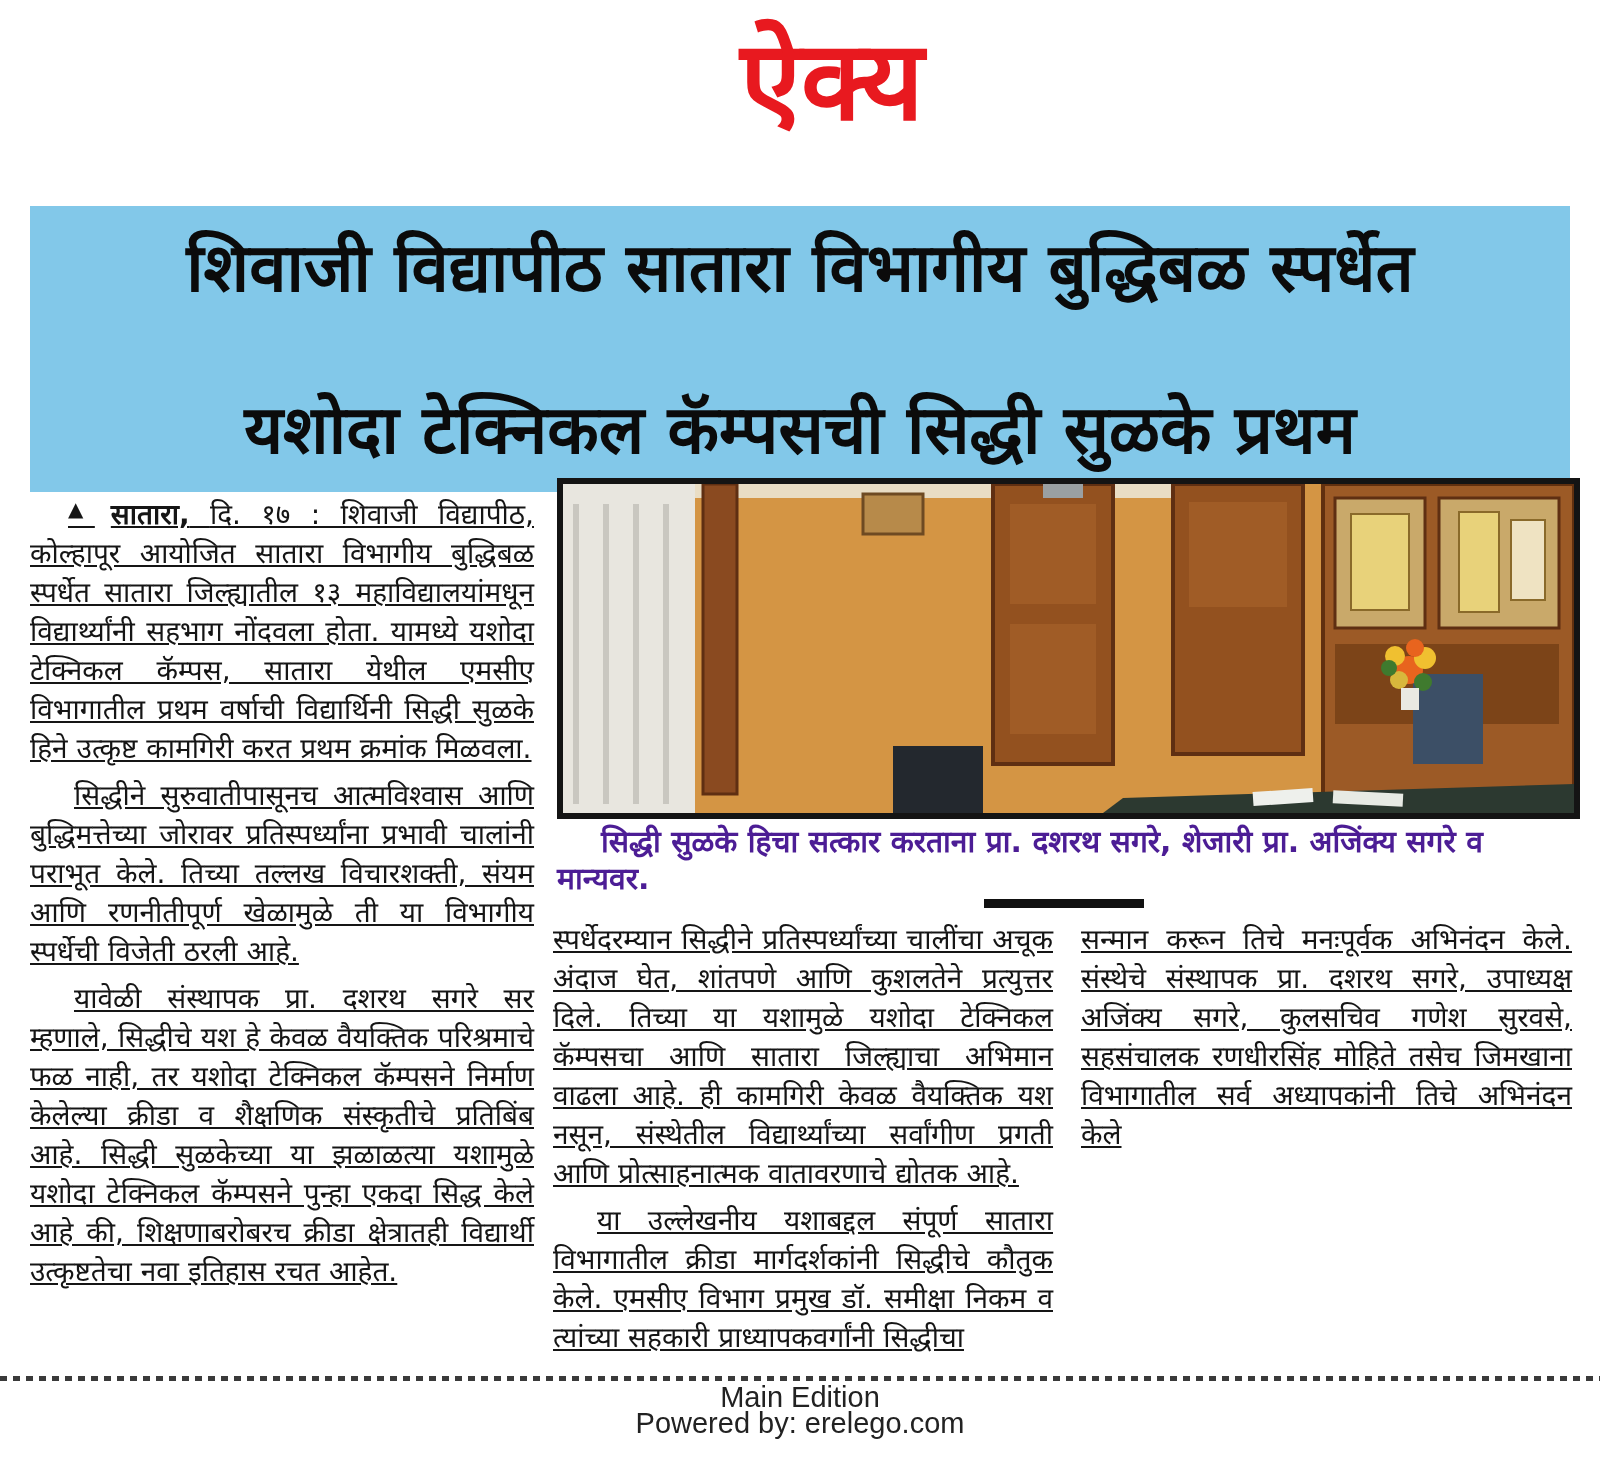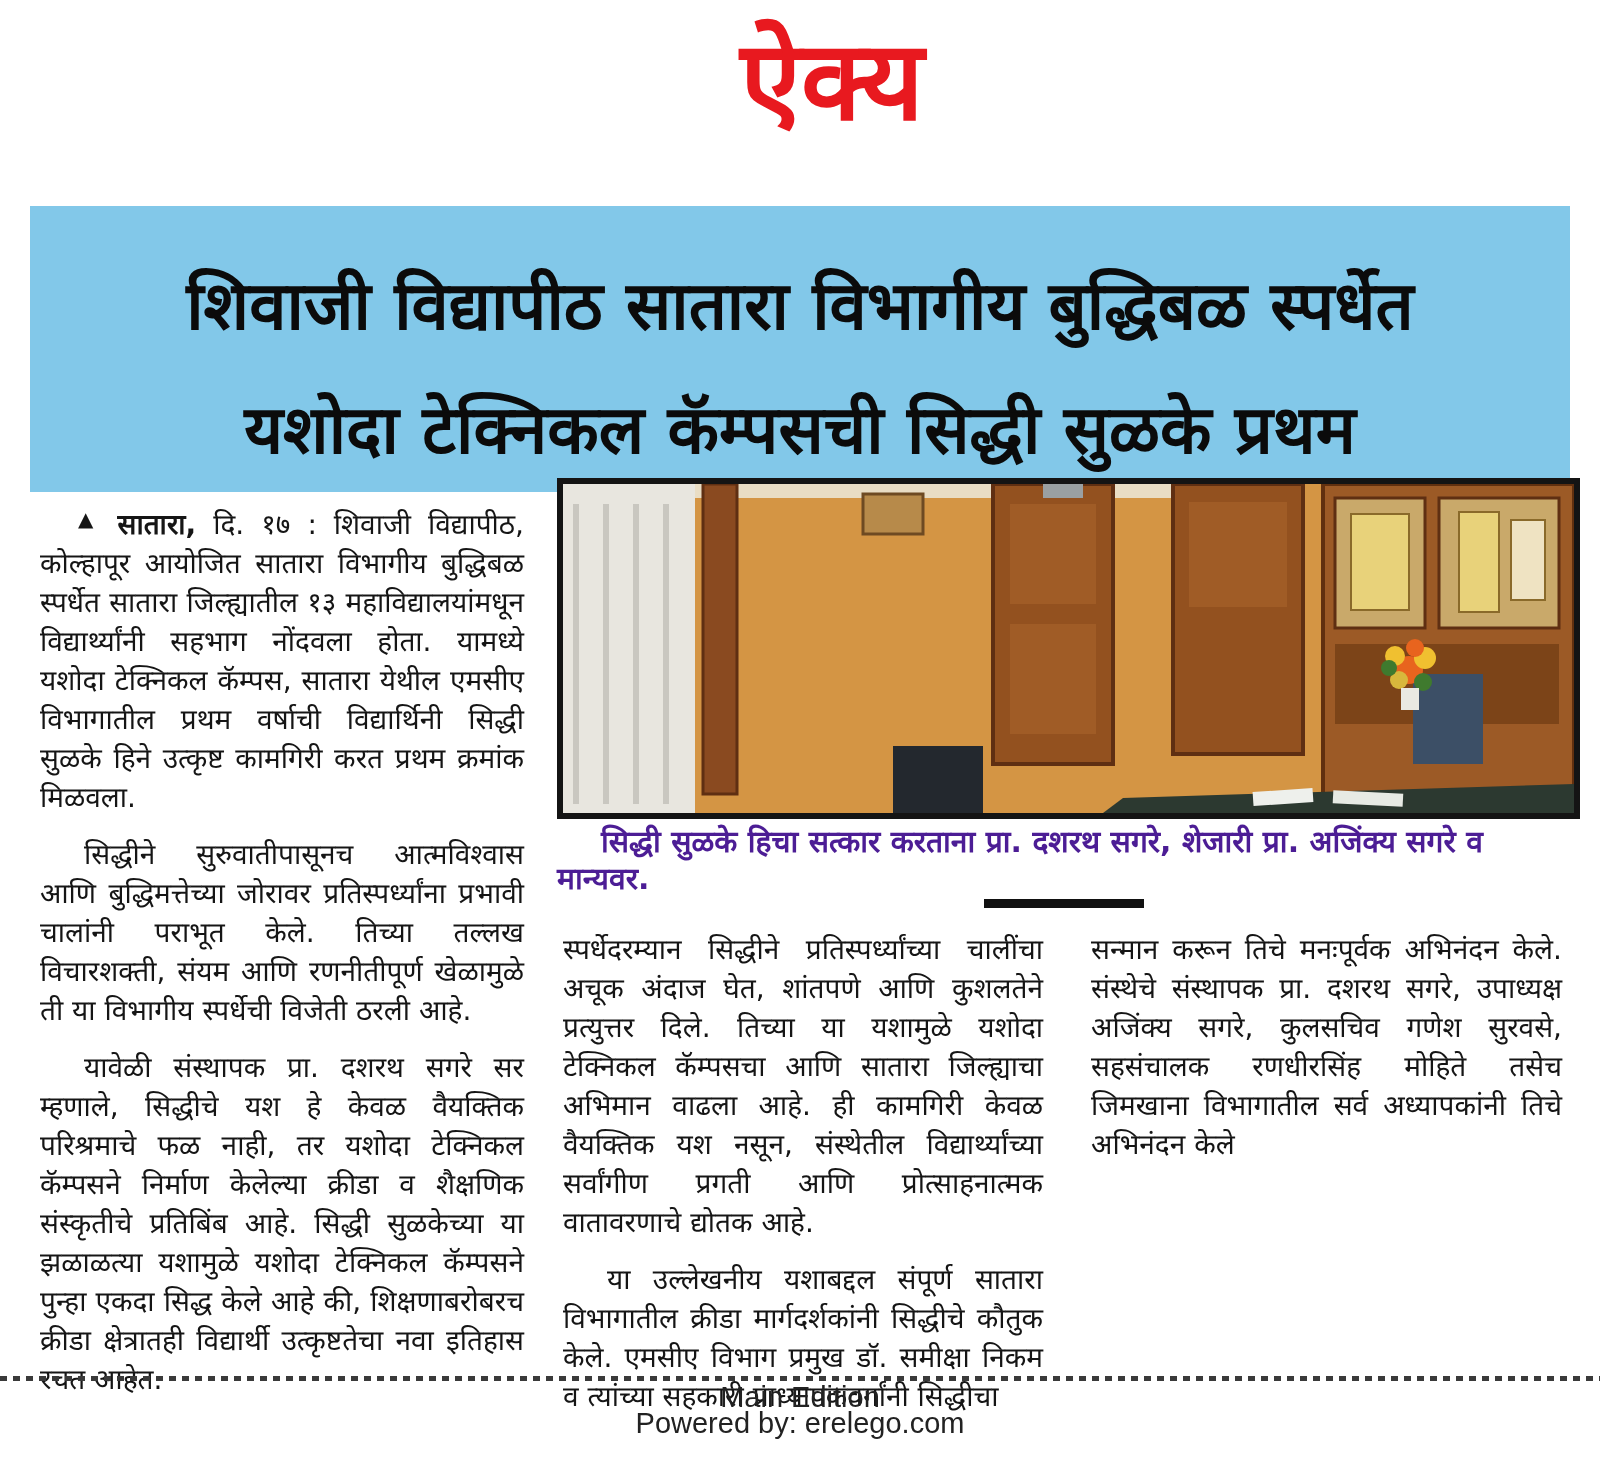--- a/index.html
+++ b/index.html
@@ -2,25 +2,25 @@
 <html><head>
 <meta charset="utf-8">
 <style>
   html,body{margin:0;padding:0;background:#ffffff;}
   .page{position:relative;width:1600px;height:1457px;background:#ffffff;overflow:hidden;
         font-family:"DejaVu Sans",sans-serif;color:#111;}
   .masthead{position:absolute;top:6px;left:0;width:100%;text-align:center;
             font-size:110px;line-height:150px;font-weight:800;color:#e8191f;
             font-family:"DejaVu Sans",sans-serif;padding-left:32px;}
   .banner{position:absolute;left:30px;top:206px;width:1540px;height:286px;background:#82c8e9;
-          display:flex;flex-direction:column;justify-content:flex-end;align-items:center;}
+          display:flex;flex-direction:column;justify-content:space-between;align-items:center;}
   .banner .hline{font-size:67px;line-height:124px;font-weight:800;color:#0b0b0b;white-space:nowrap;}
   .colbody{position:absolute;font-size:28px;line-height:39px;text-align:justify;
            text-align-last:left;color:#151515;}
-  .colbody p{margin:18px;}
+  .colbody p{margin:8px;text-decoration:underline;}
   .colbody p.indent{text-indent:44px;}
   .col1{left:22px;top:482px;width:520px;}
   .col2{left:545px;top:912px;width:516px;}
   .col3{left:1073px;top:912px;width:507px;}
   .lead-marker{font-size:20px;vertical-align:8px;margin-right:16px;}
   .lead{text-indent:38px;}
   .dateline-bold{font-weight:800;}
   .photo{position:absolute;left:557px;top:478px;width:1023px;height:341px;
          border:6px solid #141414;box-sizing:border-box;background:#d49544;}
   .photo svg{display:block;width:100%;height:100%;}

